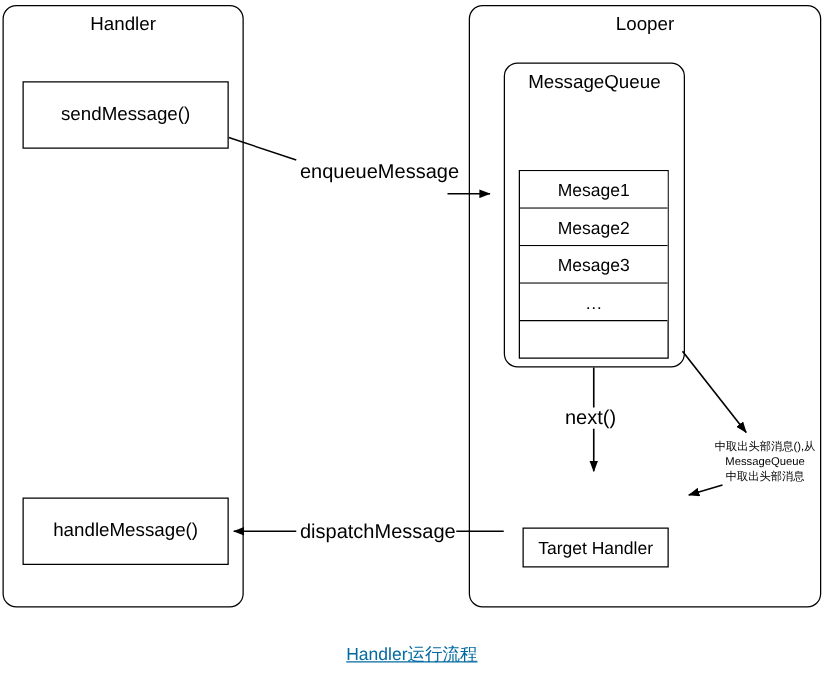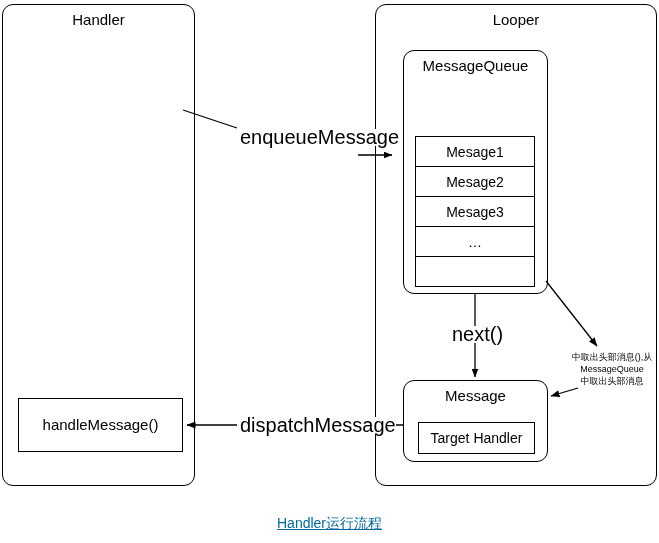--- a/index.html
+++ b/index.html
@@ -60,21 +60,21 @@
     text-align: center;
     line-height: 30px;
     height: 30px;
     background: #fff;
   }
   .queue-cell.last {
     border-bottom: none;
   }
   .edge-label {
     position: absolute;
-    font-size: 20px;
+    font-size: 16px;
     line-height: 17px;
     white-space: nowrap;
     background: #ffffff;
     color: #000;
   }
   .note {
     position: absolute;
     font-size: 9px;
     line-height: 12px;
     text-align: center;
@@ -100,43 +100,43 @@
 </style>
 </head>
 <body>
 
 <div id="canvas">
 
   <div class="box rounded" style="left:2px; top:4px; width:193px; height:482px;">
     <div class="box-title">Handler</div>
   </div>
 
+  <div class="box sharp" style="left:18px; top:65px; width:165px; height:54px;">
+    <div class="centered-label">sendMessage()</div>
+  </div>
 
   <div class="box sharp" style="left:18px; top:398px; width:165px; height:54px;">
     <div class="centered-label">handleMessage()</div>
   </div>
 
   <div class="box rounded" style="left:375px; top:4px; width:282px; height:482px;">
     <div class="box-title">Looper</div>
   </div>
 
   <div class="box rounded" style="left:403px; top:50px; width:145px; height:244px;">
     <div class="box-title">MessageQueue</div>
   </div>
 
   <div class="box sharp" style="left:415px; top:122px; width:120px; height:151px;margin-top:14px;">
     <div class="queue-cell" style="top:0px;">Mesage1</div>
     <div class="queue-cell" style="top:30px;">Mesage2</div>
     <div class="queue-cell" style="top:60px;">Mesage3</div>
     <div class="queue-cell" style="top:90px;">…</div>
   </div>
 
-  <div class="box rounded" style="left:403px; top:380px; width:145px; height:82px;">
-    <div class="box-title">Message</div>
-  </div>
 
   <div class="box sharp" style="left:418px; top:422px; width:117px; height:32px;">
     <div class="centered-label" style="font-size:14px;">Target Handler</div>
   </div>
 
   <svg class="overlay" viewBox="0 0 659 543">
     <defs>
       <marker id="arrowhead" markerWidth="9" markerHeight="7" refX="8.5" refY="3.5" orient="auto" markerUnits="userSpaceOnUse">
         <polygon points="0 0, 9 3.5, 0 7" fill="#000000"></polygon>
       </marker>

